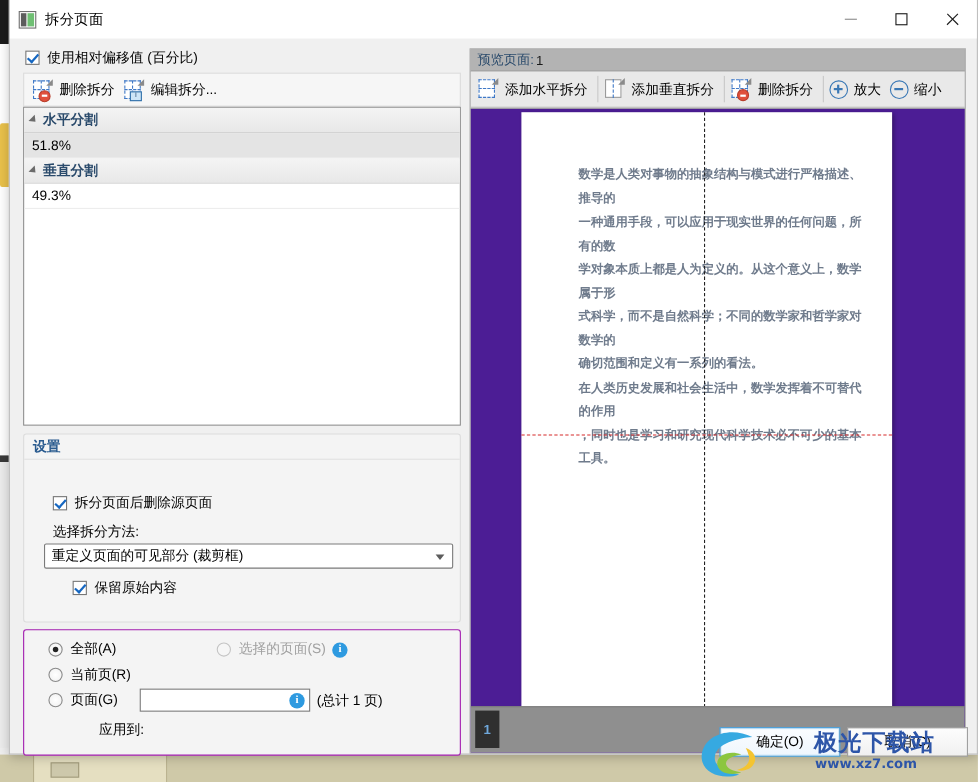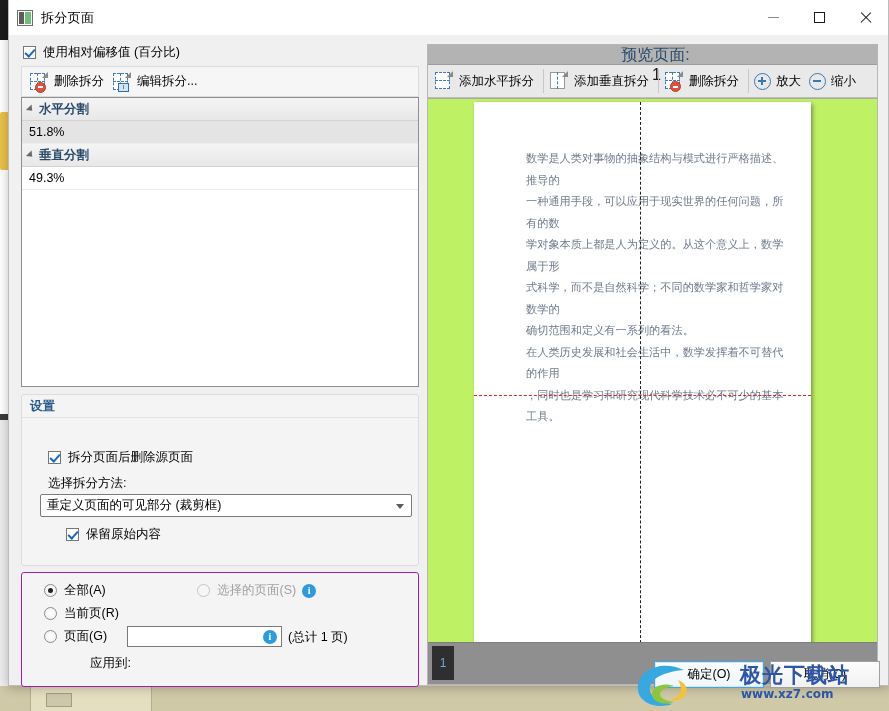--- a/index.html
+++ b/index.html
@@ -508,24 +508,23 @@
     box-sizing: border-box;
     background: #a8a8a8;
   }
   .preview-header {
     height: 20px;
     background: #b3b3b3;
     border-bottom: 1px solid #9d9d9d;
     display: flex;
     align-items: center;
     padding-left: 6px;
-    font-size: 16px;
+    font-size: 12px;
     color: #2a4a6b;
     box-sizing: border-box;
-    flex-direction: column;
   }
   .preview-header .hdr-num { color: #1a1a1a; margin-left: 2px; }
   .preview-toolbar {
     height: 33px;
     background: #e9e9e9;
     border-bottom: 1px solid #bdbdbd;
     display: flex;
     align-items: center;
     padding-left: 4px;
     box-sizing: border-box;
@@ -556,22 +555,23 @@
     position: absolute;
     left: 6.2px; top: 3px;
     width: 2px; height: 8px;
     background: #3a78b5;
   }
 
   .preview-canvas {
     position: absolute;
     left: 0; top: 54px;
     right: 0; bottom: 0;
-    background: #bef264;
+    background: #4c1d95;
     overflow: hidden;
+    font-weight: bold;
   }
   .page-sheet {
     position: absolute;
     left: 46px; top: 3px;
     width: 337px; height: 566px;
     background: #fff;
     box-shadow: 2px 2px 4px rgba(0,0,0,0.35);
   }
   .vsplit {
     position: absolute;

